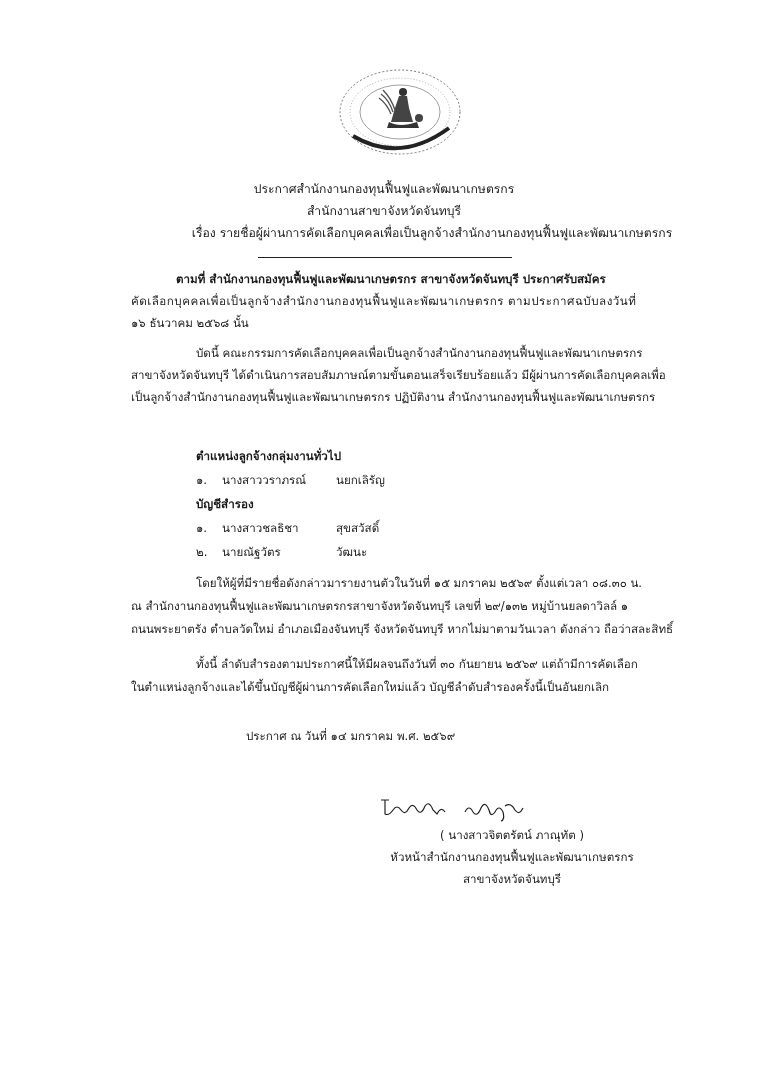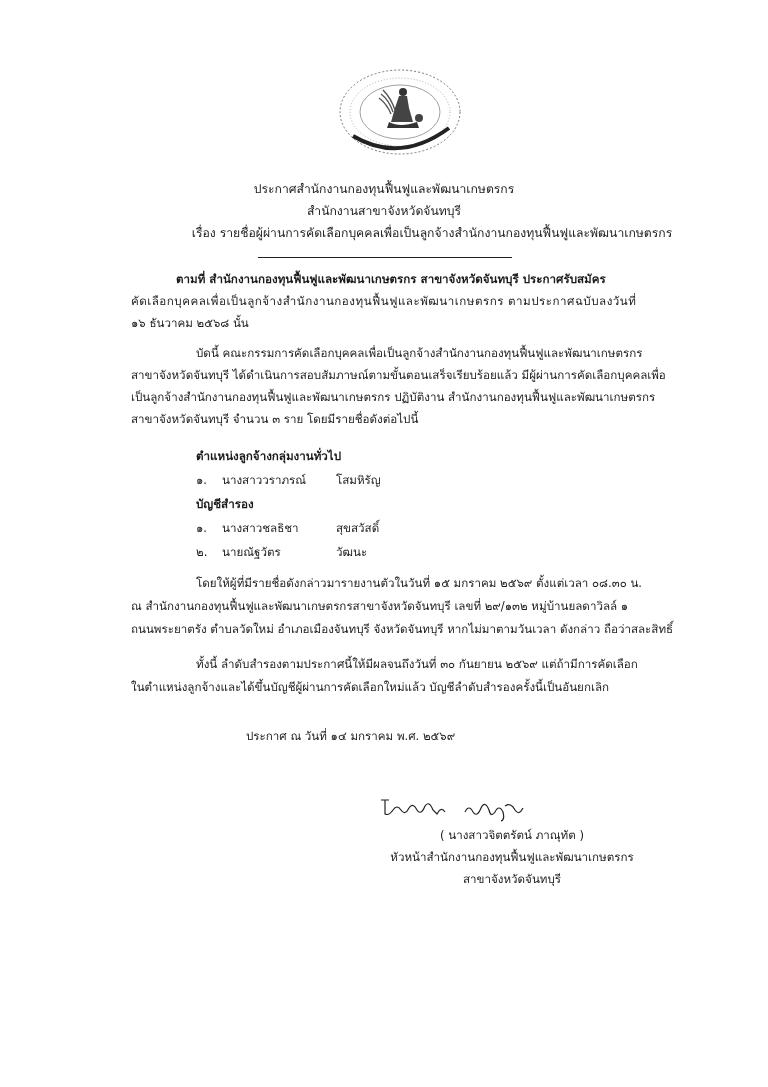--- a/index.html
+++ b/index.html
@@ -51,26 +51,25 @@
   <div class="center-line" style="top:224px;margin-left:48px;">เรื่อง รายชื่อผู้ผ่านการคัดเลือกบุคคลเพื่อเป็นลูกจ้างสำนักงานกองทุนฟื้นฟูและพัฒนาเกษตรกร</div>
   <div class="rule"></div>
 
   <div class="line just" style="left:176px; width:494px; top:271px;font-weight:bold;">ตามที่ สำนักงานกองทุนฟื้นฟูและพัฒนาเกษตรกร สาขาจังหวัดจันทบุรี ประกาศรับสมัคร</div>
   <div class="line" style="left:131px; top:293px; letter-spacing:0.5px;">คัดเลือกบุคคลเพื่อเป็นลูกจ้างสำนักงานกองทุนฟื้นฟูและพัฒนาเกษตรกร ตามประกาศฉบับลงวันที่</div>
   <div class="line" style="left:131px; top:315px;">๑๖ ธันวาคม ๒๕๖๘ นั้น</div>
 
   <div class="line" style="left:196px; top:345px;">บัดนี้ คณะกรรมการคัดเลือกบุคคลเพื่อเป็นลูกจ้างสำนักงานกองทุนฟื้นฟูและพัฒนาเกษตรกร</div>
   <div class="line" style="left:131px; top:367px;">สาขาจังหวัดจันทบุรี ได้ดำเนินการสอบสัมภาษณ์ตามขั้นตอนเสร็จเรียบร้อยแล้ว มีผู้ผ่านการคัดเลือกบุคคลเพื่อ</div>
   <div class="line" style="left:131px; top:389px;">เป็นลูกจ้างสำนักงานกองทุนฟื้นฟูและพัฒนาเกษตรกร ปฏิบัติงาน สำนักงานกองทุนฟื้นฟูและพัฒนาเกษตรกร</div>
-  <div class="line" style="left:131px; top:411px;">สาขาจังหวัดจันทบุรี จำนวน ๓ ราย โดยมีรายชื่อดังต่อไปนี้</div>
 
   <div class="line bold" style="left:196px; top:448px;">ตำแหน่งลูกจ้างกลุ่มงานทั่วไป</div>
   <div class="line" style="left:196px; top:472px;">๑.</div>
   <div class="line" style="left:222px; top:472px;">นางสาววราภรณ์</div>
-  <div class="line" style="left:336px; top:472px;">โสมหิรัญ</div>
+  <div class="line" style="left:336px; top:472px;">นยกเลิรัญ</div>
 
   <div class="line bold" style="left:196px; top:496px;">บัญชีสำรอง</div>
   <div class="line" style="left:196px; top:520px;">๑.</div>
   <div class="line" style="left:222px; top:520px;">นางสาวชลธิชา</div>
   <div class="line" style="left:336px; top:520px;">สุขสวัสดิ์</div>
   <div class="line" style="left:196px; top:544px;">๒.</div>
   <div class="line" style="left:222px; top:544px;">นายณัฐวัตร</div>
   <div class="line" style="left:336px; top:544px;">วัฒนะ</div>
 
   <div class="line" style="left:196px; top:575px;">โดยให้ผู้ที่มีรายชื่อดังกล่าวมารายงานตัวในวันที่ ๑๕ มกราคม ๒๕๖๙ ตั้งแต่เวลา ๐๘.๓๐ น.</div>

